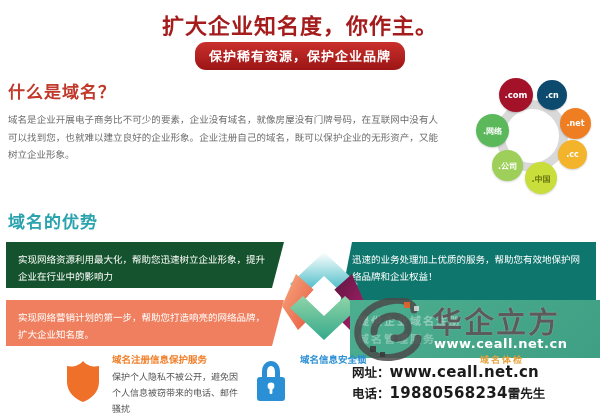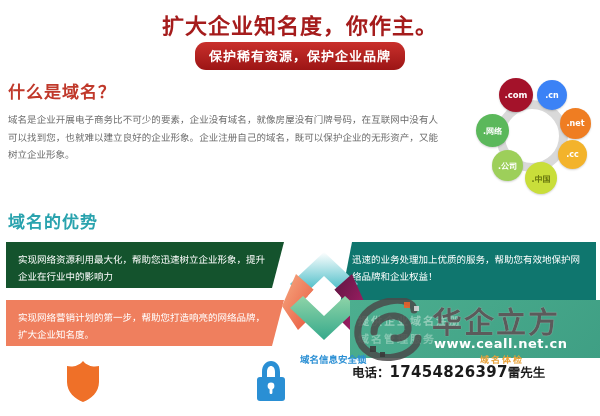--- a/index.html
+++ b/index.html
@@ -48,21 +48,21 @@
     border-radius:50%;border:9px solid #d9d9d9;box-sizing:border-box;
   }
   .bubble{
     position:absolute;border-radius:50%;
     display:flex;align-items:center;justify-content:center;
     color:#fff;font-weight:bold;font-size:8px;
     box-shadow:0 1px 2px rgba(0,0,0,.18);
     white-space:nowrap;
   }
   .b-com{width:34px;height:34px;left:31px;top:0px;  background:#a4122a;font-size:8.5px;}
-  .b-cn {width:30px;height:30px;left:69px;top:2px;  background:#3b82f6;}
+  .b-cn {width:30px;height:30px;left:69px;top:2px;  background:#0c4a6e;}
   .b-net{width:31px;height:31px;left:92px;top:30px; background:#ef7d22;}
   .b-cc {width:29px;height:29px;left:90px;top:62px; background:#f3b32b;}
   .b-zg {width:32px;height:32px;left:57px;top:84px; background:#c9de3a;color:#6b7a10;}
   .b-gs {width:31px;height:31px;left:24px;top:72px; background:#9dcf5a;}
   .b-wl {width:33px;height:33px;left:8px;top:36px;  background:#5bb85b;}
 
   
   .sec2-title{position:absolute;left:8px;top:208px;}
   .h-teal{font-size:17px;font-weight:bold;color:#2aa3ae;letter-spacing:1px;margin:0;text-align:right;}
 
@@ -225,32 +225,39 @@
     <div class="wm-name">华企立方</div>
     <div class="wm-url">www.ceall.net.cn</div>
     <div class="wm-tag">域名体检</div>
   </div>
 
   <div class="shield-wrap">
     <svg width="42" height="46" viewBox="0 0 42 46">
       <path d="M21 3 C16 9 9 9 5 8 L5 24 C5 34 13 41 21 44 C29 41 37 34 37 24 L37 8 C33 9 26 9 21 3 Z" fill="#ef7028"></path>
     </svg>
   </div>
+  <div class="feat" style="left:112px;top:352px;width:130px;">
+    <p class="feat-ttl t-orange">域名注册信息保护服务</p>
+    <p class="feat-body">保护个人隐私不被公开，避免因个人信息被窃带来的电话、邮件骚扰</p>
+  </div>
 
   <div class="lock-wrap">
     <svg width="42" height="46" viewBox="0 0 42 46">
       <path d="M12 20 L12 14 C12 7 16 3 21 3 C26 3 30 7 30 14 L30 20 L25 20 L25 14 C25 10 23 8 21 8 C19 8 17 10 17 14 L17 20 Z" fill="#2a8fd4"></path>
       <rect x="7" y="19" width="28" height="24" rx="3" fill="#2a8fd4"></rect>
       <circle cx="21" cy="28" r="3.4" fill="#ffffff"></circle>
       <rect x="19.6" y="29" width="2.8" height="7" rx="1.2" fill="#ffffff"></rect>
     </svg>
   </div>
   <div class="feat" style="left:300px;top:352px;width:130px;">
     <p class="feat-ttl t-blue">域名信息安全锁</p>
   </div>
 
   <div class="contact">
     <div class="c-line">
-      <span class="lbl">电话：</span><span class="val">17454826397</span><span class="lbl">雷先生</span>
+      <span class="lbl">网址：</span><span class="val">www.ceall.net.cn</span>
     </div>
+    <div class="c-line">
+      <span class="lbl">电话：</span><span class="val">19880568234</span><span class="lbl">雷先生</span>
+    </div>
   </div>
 
 </div>
 
 </body></html>

